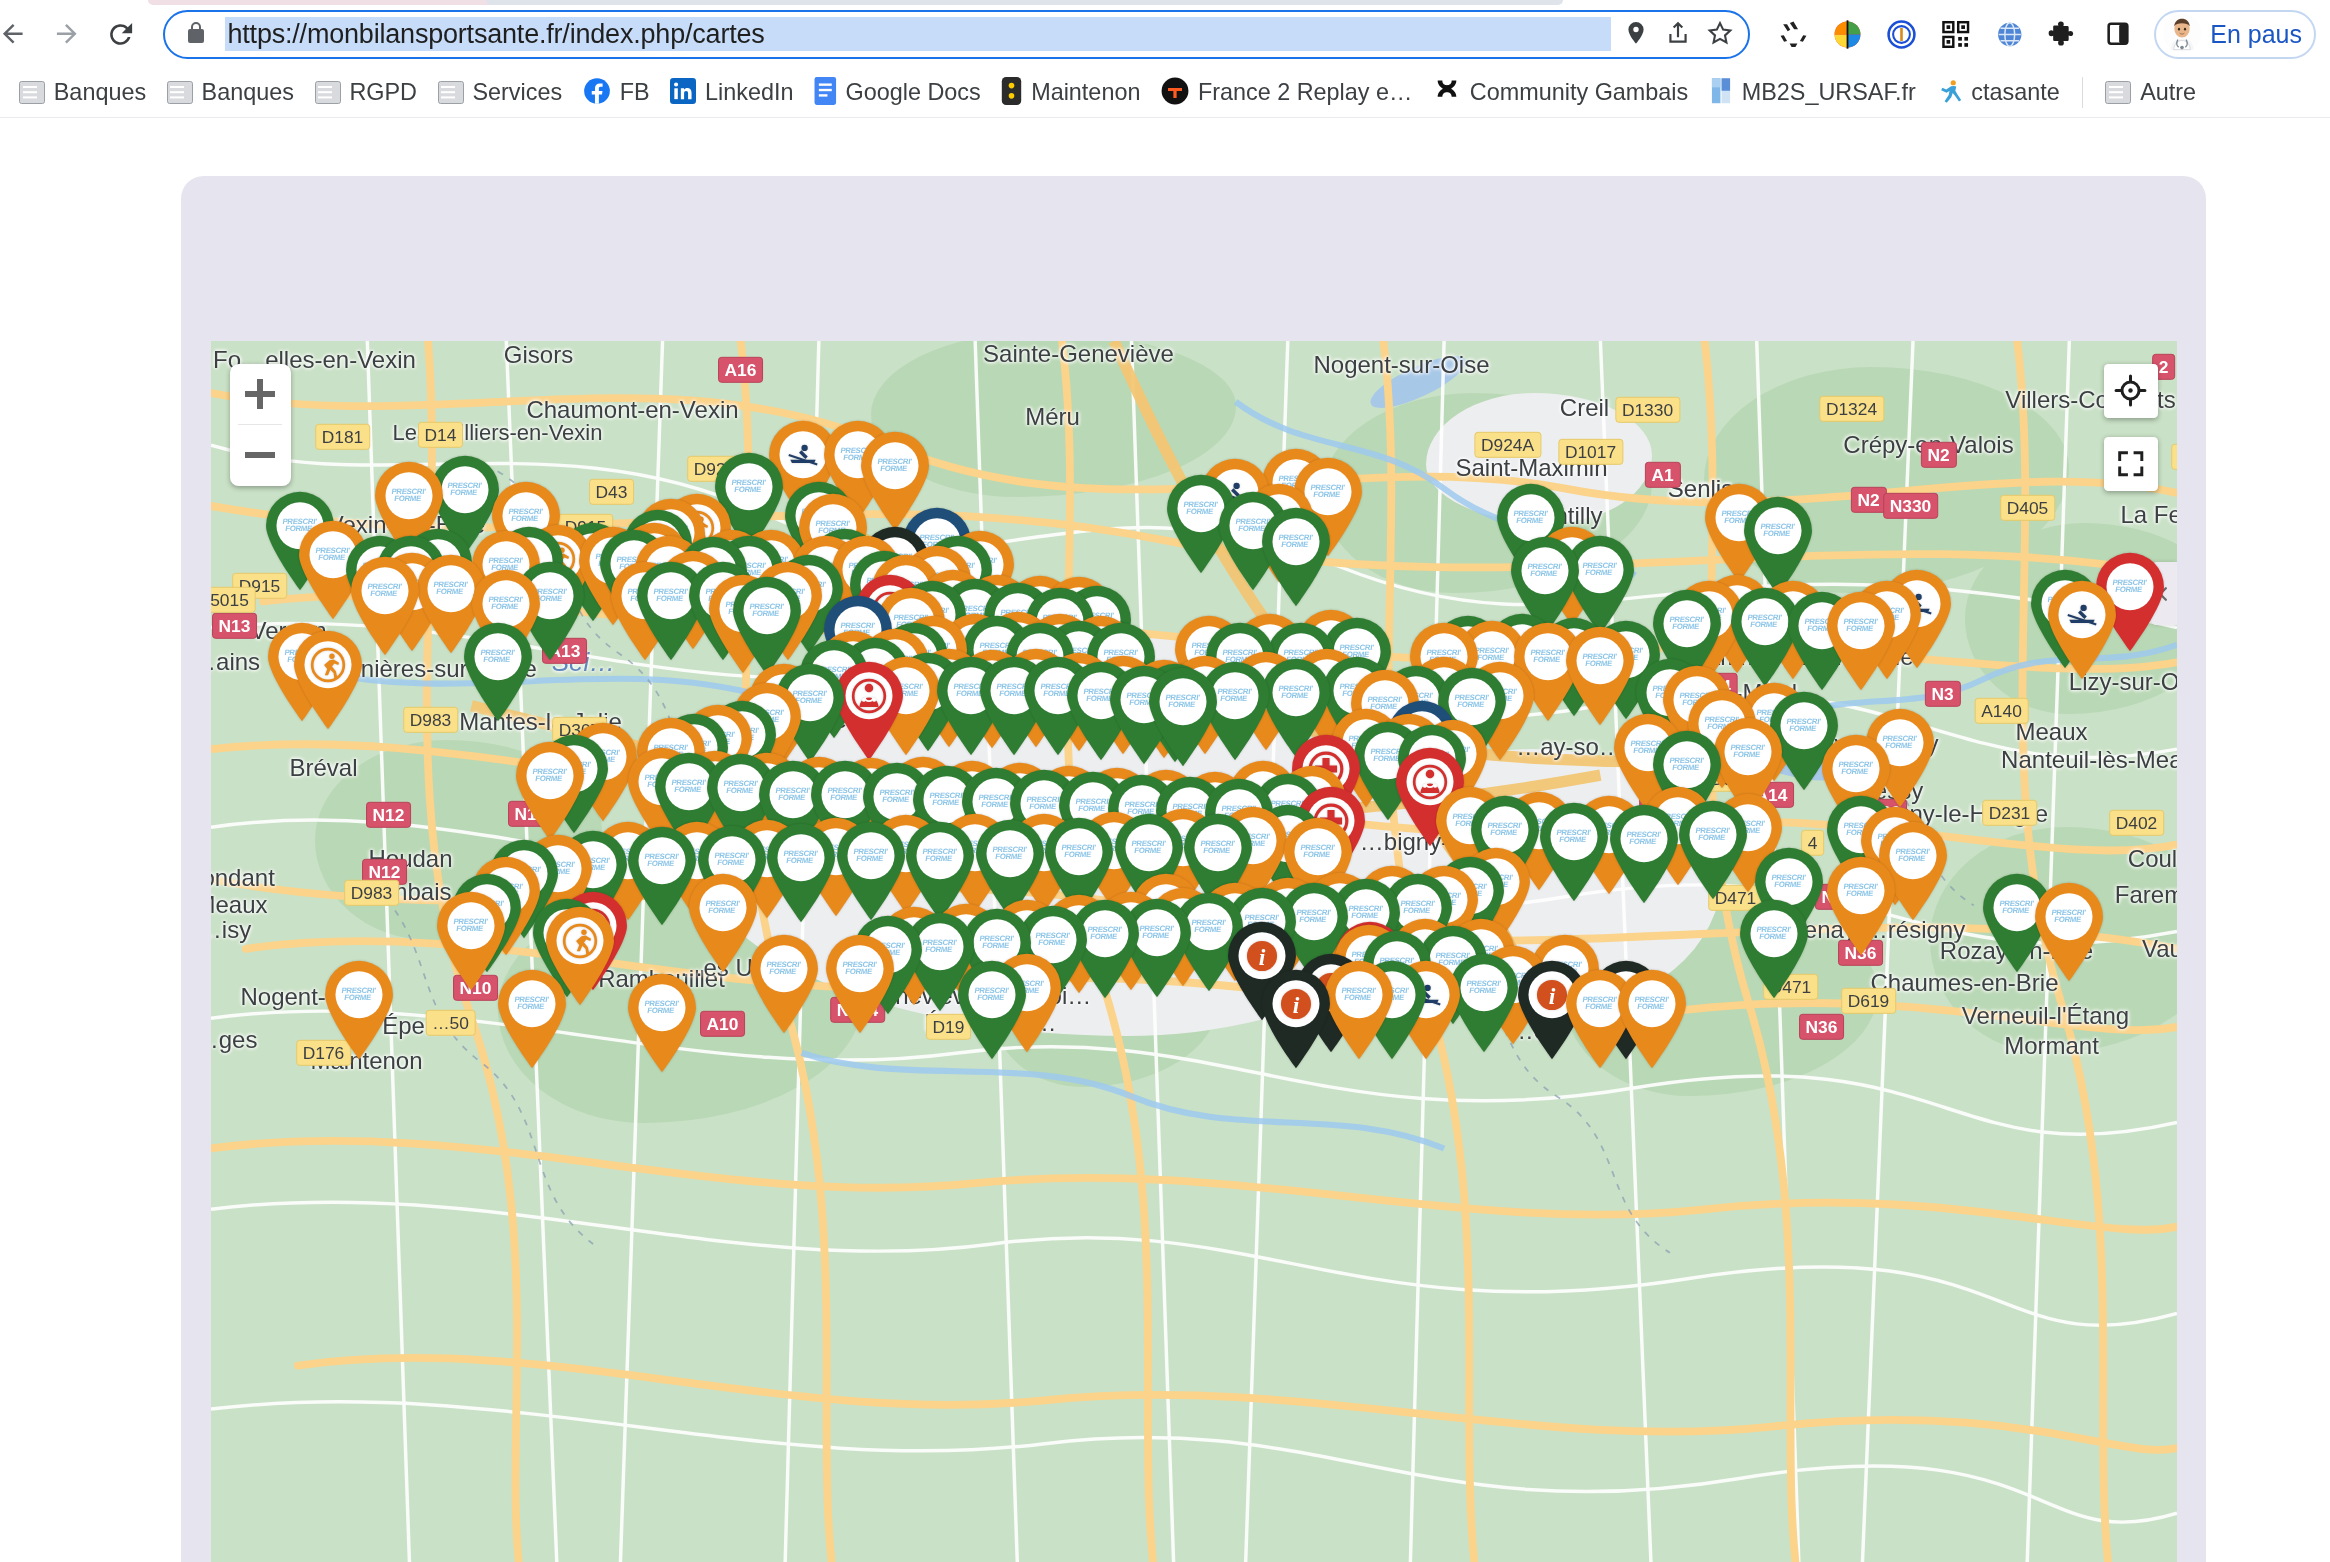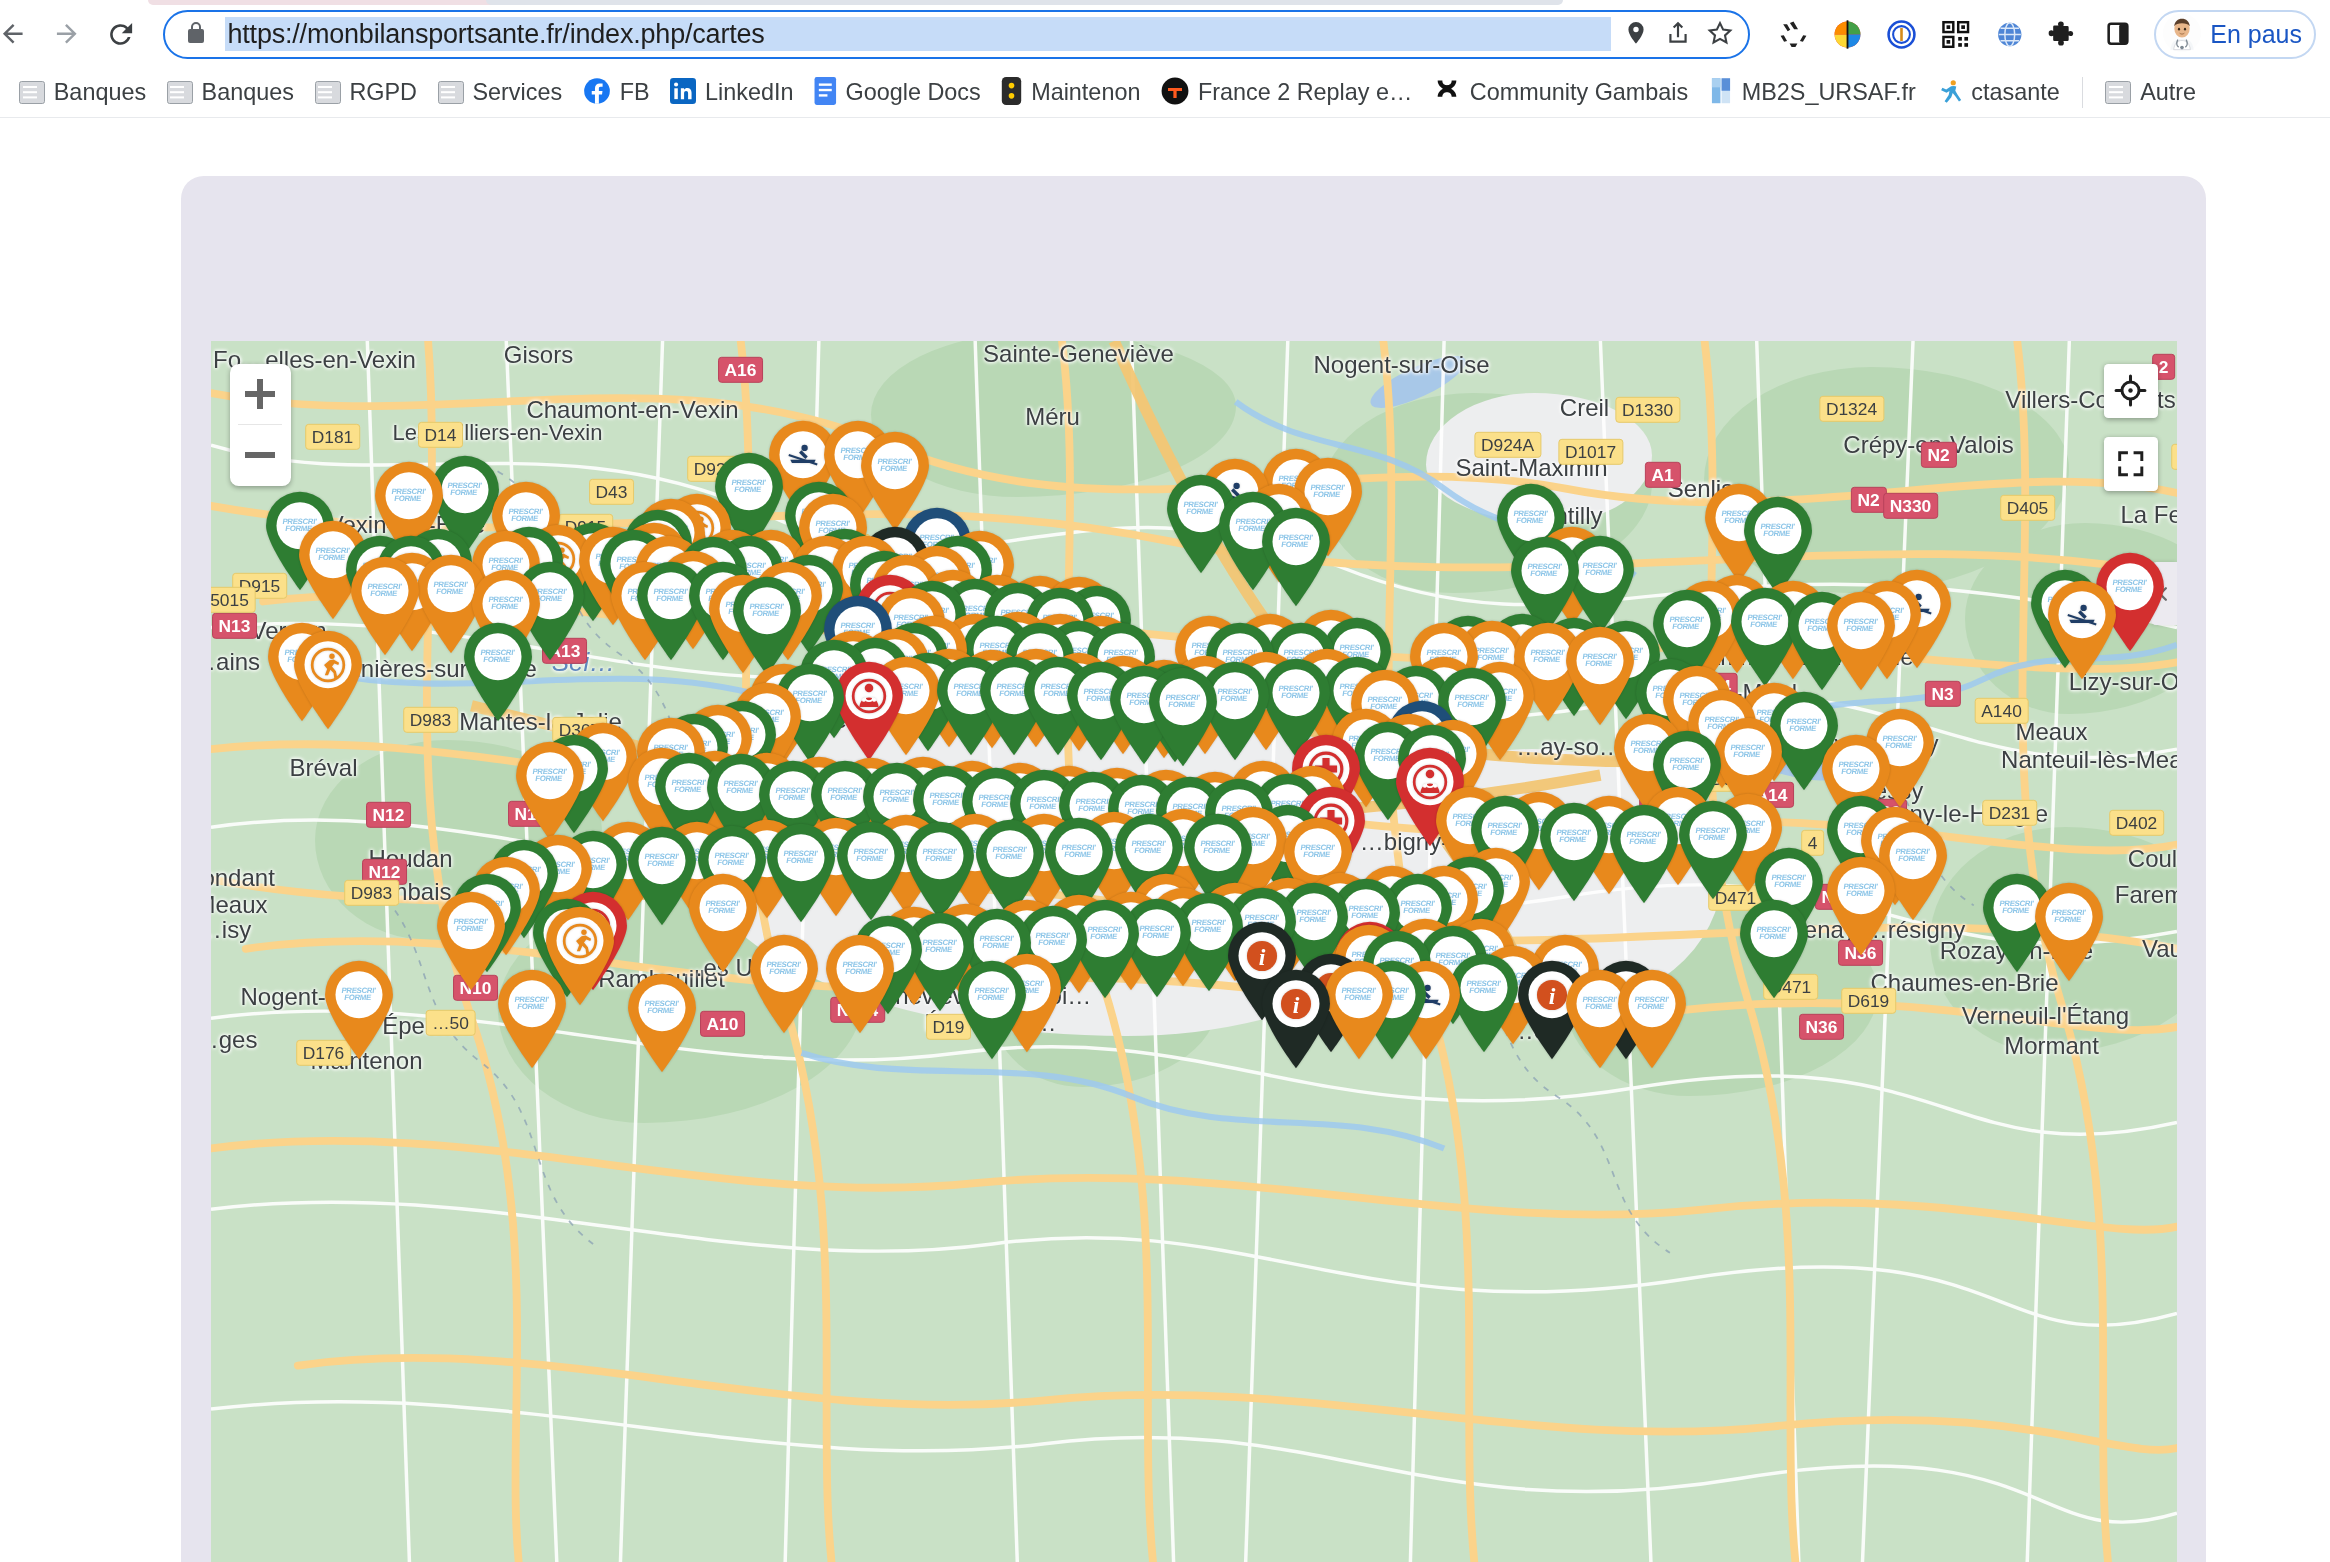--- a/index.html
+++ b/index.html
@@ -543,21 +543,21 @@
               <div class="lbl big" style="left: 1324px; top: 690px;">…es</div>
               <div class="lbl big" style="left: 104px; top: 656px;">Nogent-le-Roi</div>
               <div class="lbl big" style="left: 217px; top: 685px;">Épernon</div>
               <div class="lbl big" style="left: 15.6px; top: 699px;">…ges</div>
               <div class="lbl big" style="left: 156px; top: 720px;">Maintenon</div>
               <div class="lbl big" style="left: 1841px; top: 705px;">Mormant</div>
               <div class="lbl water-lbl" style="left: 373px; top: 321px;">Sei…</div>
             </div>
           <div id="shields-layer">
               <div class="shield red" style="left: 530px; top: 29px;">A16</div>
-              <div class="shield" style="left: 122px; top: 96px;">D181</div>
+              <div class="shield" style="left: 132px; top: 96px;">D181</div>
               <div class="shield" style="left: 230px; top: 94px;">D14</div>
               <div class="shield" style="left: 504px; top: 128px;">D927</div>
               <div class="shield" style="left: 1437px; top: 69px;">D1330</div>
               <div class="shield" style="left: 1641px; top: 68px;">D1324</div>
               <div class="shield" style="left: 1297px; top: 104px;">D924A</div>
               <div class="shield" style="left: 1380px; top: 111px;">D1017</div>
               <div class="shield red" style="left: 1728px; top: 114px;">N2</div>
               <div class="shield" style="left: 1988px; top: 116px;">D936</div>
               <div class="shield red" style="left: 1452px; top: 134px;">A1</div>
               <div class="shield" style="left: 401px; top: 151px;">D43</div>

